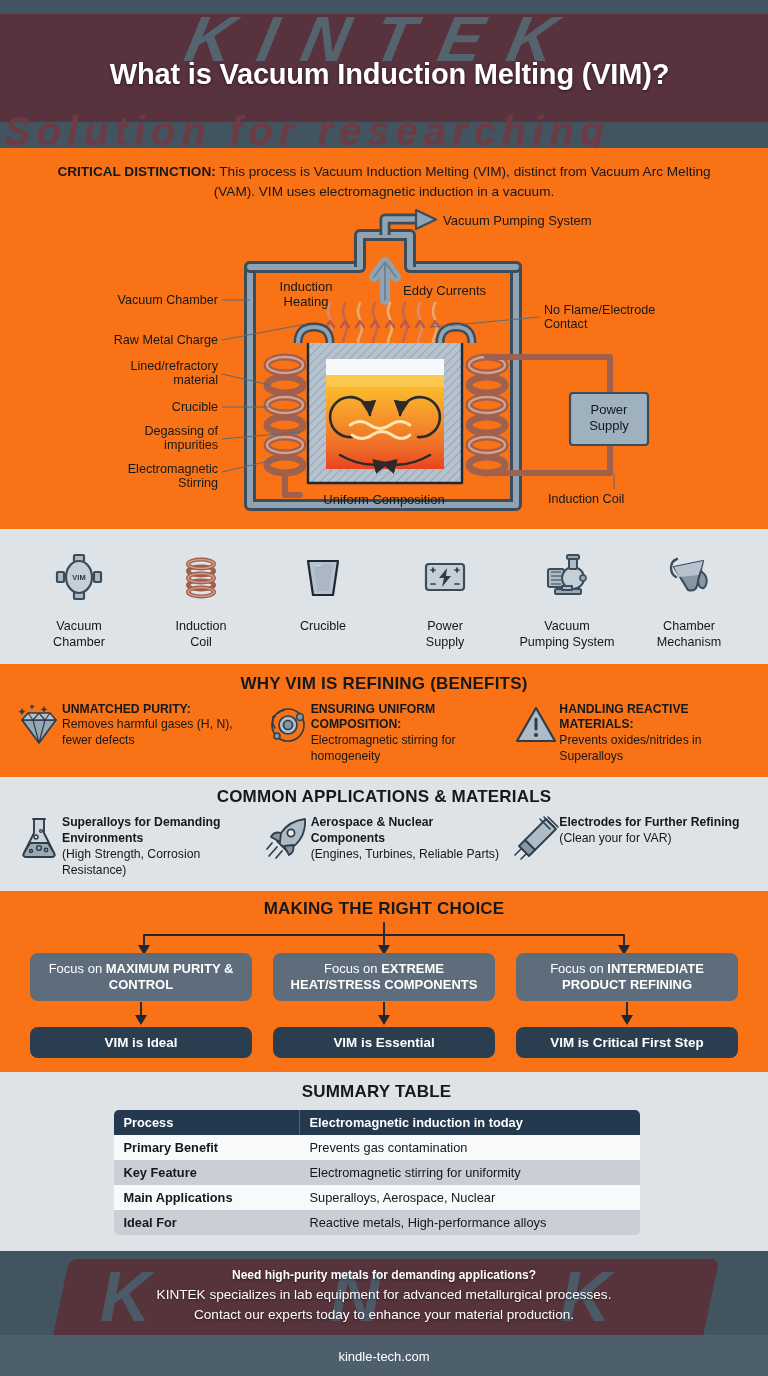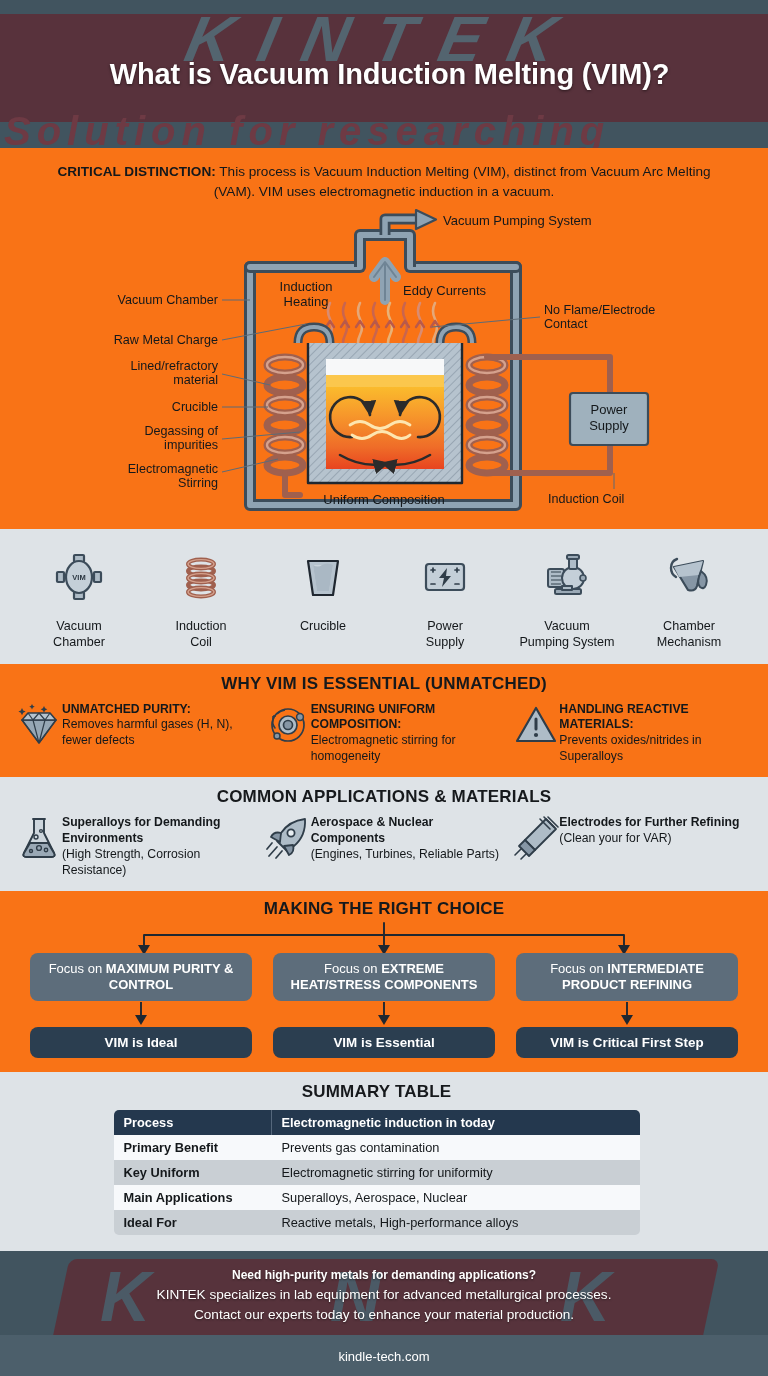--- a/index.html
+++ b/index.html
@@ -175,21 +175,21 @@
     border-collapse: separate;
     border-spacing: 0;
     width: 526px;
     font-size: 12.8px;
     overflow: hidden;
     border-radius: 5px;
   }
   table td { padding: 5px 10px; color: #14181b; }
   table tr.hrow td { background: #24384e; color: #ffffff; font-weight: bold; }
   table tr.hrow td.k { border-right: 1px solid #55677c; }
-  table td.k { font-weight: bold; width: 158px; }
+  table td.k { font-weight: bold; width: 186px; }
   tr.odd td.k { background: #f7f9fb; }
   tr.odd td.v { background: #f7f9fb; }
   tr.even td.k { background: #c9cfd4; }
   tr.even td.v { background: #c9cfd4; }
 
   
   .footer { position: relative; height: 126px; overflow: hidden; background: #41545f; }
   .ft-wm { position: absolute; inset: 0; overflow: hidden; }
   .ft-band {
     position: absolute; left: 60px; top: 8px;
@@ -513,21 +513,21 @@
         <div class="lbl">
           <div>Chamber</div>
           <div>Mechanism</div>
         </div>
       </div>
 
     </div>
   </div>
 
   <div class="band-light" style="padding-top:10px;">
-    <div class="sec-title">WHY VIM IS ESSENTIAL (UNMATCHED)</div>
+    <div class="sec-title">WHY VIM IS REFINING (BENEFITS)</div>
     <div class="three-row">
 
       <div class="item">
         <div class="ico">
           <svg width="46" height="46" viewBox="0 0 46 46">
             <g stroke="#2f3d49" stroke-width="1.6" stroke-linejoin="round">
               <path d="M6,18 L40,18 L23,41 z" fill="#96a7b5"></path>
               <path d="M6,18 L12,11 L34,11 L40,18 z" fill="#b6c3ce"></path>
               <path d="M12,11 L17,18 L23,11 M34,11 L29,18 L23,11 M6,18 L23,41 M40,18 L23,41 M17,18 L23,41 M29,18 L23,41" fill="none" stroke-width="1.2"></path>
             </g>
@@ -722,21 +722,21 @@
       <tbody>
         <tr class="hrow">
           <td class="k">Process</td>
           <td class="v">Electromagnetic induction in today</td>
         </tr>
         <tr class="odd">
           <td class="k">Primary Benefit</td>
           <td class="v">Prevents gas contamination</td>
         </tr>
         <tr class="even">
-          <td class="k">Key Uniform</td>
+          <td class="k">Key Feature</td>
           <td class="v">Electromagnetic stirring for uniformity</td>
         </tr>
         <tr class="odd">
           <td class="k">Main Applications</td>
           <td class="v">Superalloys, Aerospace, Nuclear</td>
         </tr>
         <tr class="even">
           <td class="k">Ideal For</td>
           <td class="v">Reactive metals, High-performance alloys</td>
         </tr>

